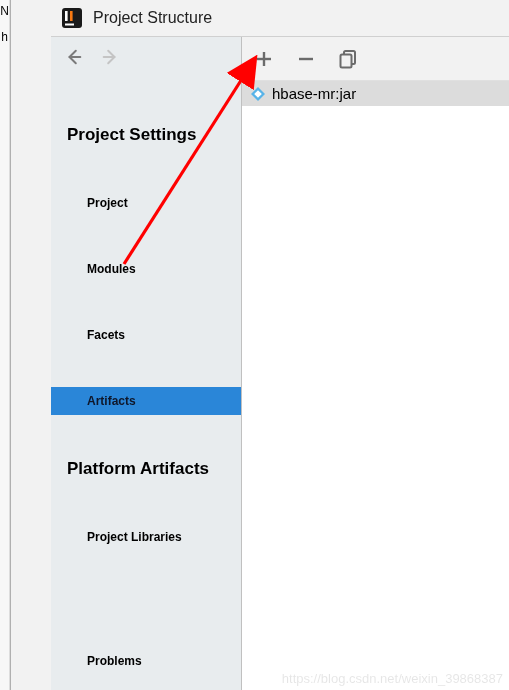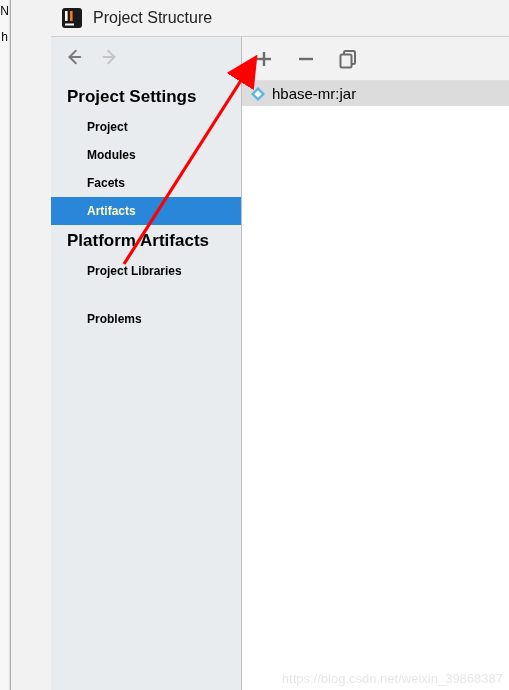--- a/index.html
+++ b/index.html
@@ -60,20 +60,21 @@
       flex: 1;
       min-height: 0;
       border-top: 1px solid #d0d0d0;
     }
     .sidebar {
       width: 191px;
       background: #e8ecee;
       display: flex;
       flex-direction: column;
       border-right: 1px solid #c0c0c0;
+      gap: 38px;
     }
     .nav-arrows {
       display: flex;
       align-items: center;
       gap: 18px;
       padding: 10px 14px 14px 14px;
       height: 44px;
     }
     .nav-arrow {
       color: #808080;
@@ -93,21 +94,21 @@
     }
     .sidebar-item {
       padding: 7px 0 7px 36px;
       font-size: 12px;
       color: #000;
       cursor: pointer;
       font-weight: bold;
     }
     .sidebar-item.selected {
       background: #2a86d8;
-      color: #fef9c3;
+      color: #0f172a;
     }
     .sidebar-gap { height: 20px; }
     .main-panel {
       flex: 1;
       background: #3b82f6;
       display: flex;
       flex-direction: column;
       position: relative;
     }
     .toolbar {

